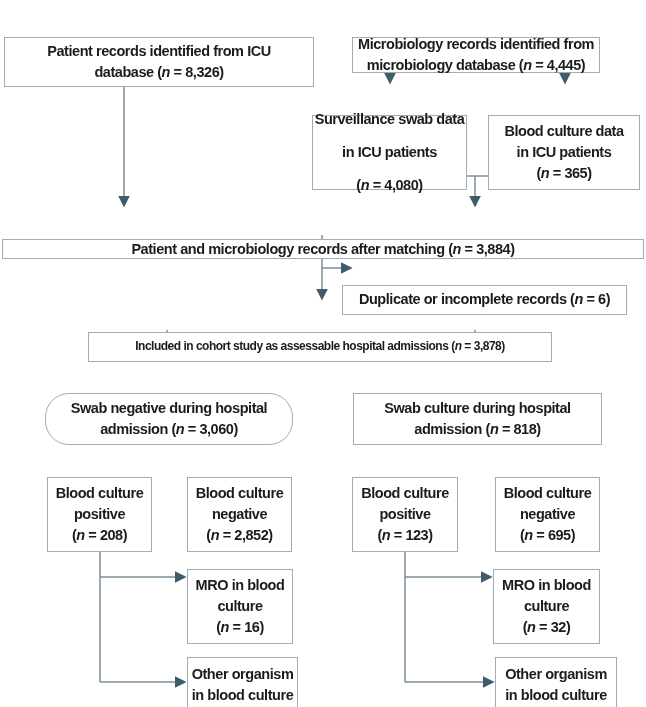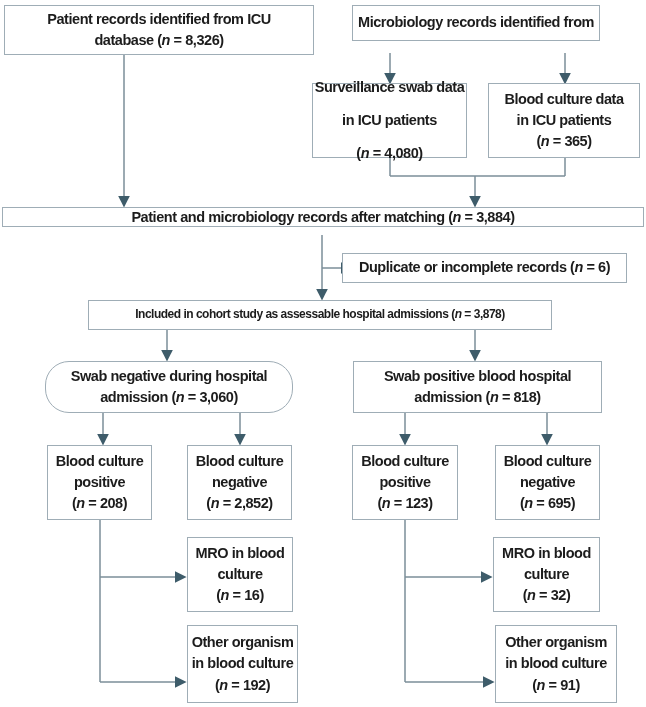--- a/index.html
+++ b/index.html
@@ -8,21 +8,21 @@
     font-family:"Liberation Sans",sans-serif;overflow:hidden;
   }
   svg.connectors{position:absolute;left:0;top:0;width:646px;height:707px;}
   .cline{stroke:var(--line,#7b8e98);stroke-width:1.5;fill:none;}
   .ahead{fill:var(--arrowhead,#3e5c6a);}
   .fbox{
     position:absolute;background:#fff;border:1.5px solid var(--box-border,#9fadb6);
     display:flex;flex-direction:column;align-items:center;justify-content:center;
     text-align:center;color:var(--text,#1c1c1c);
     font-weight:bold;font-size:14.5px;letter-spacing:-0.45px;line-height:1.45;
-    box-sizing:border-box;padding:1px 2px;
+    box-sizing:border-box;padding:1px 2px;margin-top:32px;
   }
   .bline{white-space:nowrap;}
   .bline i{font-style:italic;}
 </style>
 </head>
 <body>
 
 <div class="stage">
 
   <svg class="connectors" viewBox="0 0 646 707">
@@ -54,20 +54,21 @@
     <path class="cline" d="M405 682 H491" marker-end="url(#ah)"></path>
   </svg>
 
   <div class="fbox" style="left:4px;top:5px;width:310px;height:50px;">
     <div class="bline">Patient records identified from ICU</div>
     <div class="bline">database (<i>n</i> = 8,326)</div>
   </div>
 
   <div class="fbox" style="left:352px;top:5px;width:248px;height:36px;">
     <div class="bline">Microbiology records identified from</div>
+    <div class="bline">microbiology database (<i>n</i> = 4,445)</div>
   </div>
 
   <div class="fbox" style="left:312px;top:83px;width:155px;height:75px;gap:12px;">
     <div class="bline">Surveillance swab data</div>
     <div class="bline">in ICU patients</div>
     <div class="bline">(<i>n</i> = 4,080)</div>
   </div>
 
   <div class="fbox" style="left:488px;top:83px;width:152px;height:75px;">
     <div class="bline">Blood culture data</div>
@@ -86,21 +87,21 @@
   <div class="fbox" style="left:88px;top:300px;width:464px;height:30px;font-size:12px;letter-spacing:-0.5px;">
     <div class="bline">Included in cohort study as assessable hospital admissions (<i>n</i> = 3,878)</div>
   </div>
 
   <div class="fbox" style="left:45px;top:361px;width:248px;height:52px;border-radius:24px;">
     <div class="bline">Swab negative during hospital</div>
     <div class="bline">admission (<i>n</i> = 3,060)</div>
   </div>
 
   <div class="fbox" style="left:353px;top:361px;width:249px;height:52px;">
-    <div class="bline">Swab positive blood hospital</div>
+    <div class="bline">Swab culture during hospital</div>
     <div class="bline">admission (<i>n</i> = 818)</div>
   </div>
 
   <div class="fbox" style="left:47px;top:445px;width:105px;height:75px;">
     <div class="bline">Blood culture</div>
     <div class="bline">positive</div>
     <div class="bline">(<i>n</i> = 208)</div>
   </div>
 
   <div class="fbox" style="left:187px;top:445px;width:105px;height:75px;">

